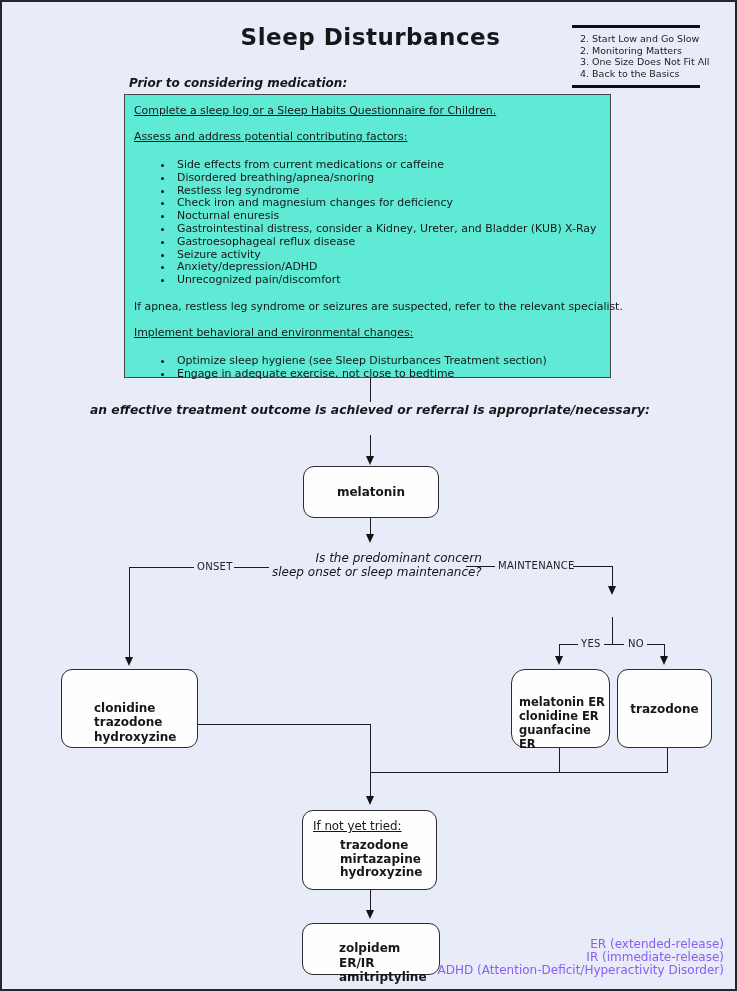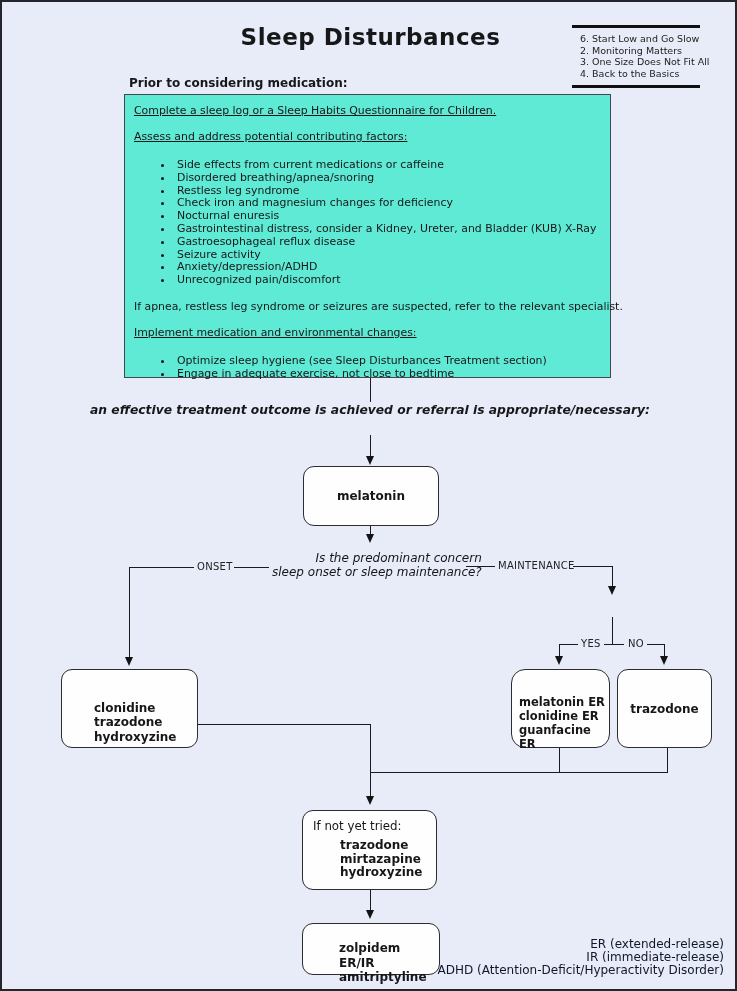--- a/index.html
+++ b/index.html
@@ -15,21 +15,21 @@
     position:absolute; left:0; top:22px; width:737px;
     text-align:center; font-size:23px; font-weight:bold; letter-spacing:0.5px;
   }
   .keybox { position:absolute; left:570px; top:23px; width:128px; }
   .keybar { height:3px; background:#101013; width:128px; }
   .keylist { margin:5px 0 6px 8px; font-size:9.5px; line-height:11.5px; color:#222; }
   .keylist div { white-space:nowrap; }
 
   .pre-heading {
     position:absolute; left:127px; top:74px;
-    font-size:12px; font-weight:bold; 
+    font-size:12px; font-weight:bold; font-style:italic;
   }
 
   
   .panel {
     position:absolute; left:122px; top:92px; width:487px; height:284px;
     background:#5eead4; border:1px solid #47474d;
     padding:9px 8px 0 9px; font-size:10.9px; line-height:13px;
   }
   .panel p { margin:0 0 13px 0; white-space:nowrap; }
   .panel p.tight { margin-bottom:12px; }
@@ -42,63 +42,63 @@
     position:absolute; left:68px; top:402px; width:600px; text-align:center;
     font-size:12.3px; font-weight:bold; font-style:italic; line-height:12.8px;
   }
 
   
   .node {
     position:absolute; background:#fefefe; border:1px solid #2b2b30;
     border-radius:11px; font-size:12px;
   }
   .node .meds { font-weight:bold; line-height:14.5px;margin-top:28px; }
-  .n-melatonin { left:301px; top:464px; width:136px; height:60px;
+  .n-melatonin { left:301px; top:464px; width:136px; height:52px;
     display:flex; align-items:center; justify-content:center; font-weight:bold; }
   .n-onset { left:59px; top:667px; width:137px; height:79px;
     display:flex; align-items:center; padding-left:32px; }
   .n-mainter { left:509px; top:667px; width:99px; height:79px;
     display:flex; align-items:center; padding-left:7px; font-size:11.5px;border-radius:14px; }
   .n-mainter .meds { line-height:14px; }
   .n-trazodone { left:615px; top:667px; width:95px; height:79px;
     display:flex; align-items:center; justify-content:center; font-weight:bold; }
   .n-nottried { left:300px; top:808px; width:135px; height:80px; padding:8px 0 0 10px; }
-  .n-nottried .lead { font-size:11.8px; }
+  .n-nottried .lead { font-size:11.8px;text-decoration:underline; }
   .n-nottried .meds { margin:6px 0 0 27px; line-height:13.5px; }
   .n-last { left:300px; top:921px; width:138px; height:52px;
     display:flex; align-items:center; padding-left:36px; }
 
   
   .vline { position:absolute; width:1px; background:#1b1b1f; }
   .hline { position:absolute; height:1px; background:#1b1b1f; }
   .ahead { position:absolute; width:0; height:0;
     border-left:4.5px solid transparent; border-right:4.5px solid transparent;
     border-top:9px solid #131316; }
 
   .qtext { position:absolute; font-style:italic; font-size:12px; line-height:13.5px; }
   .edge-label { position:absolute; font-size:10px; color:#222; letter-spacing:0.3px; }
 
   
   .legend {
     position:absolute; right:11px; top:936px; text-align:right;
-    font-size:12px; line-height:13px; color:#0f172a;
+    font-size:12px; line-height:13px; color:#8b5cf6;
   }
   .legend div { white-space:nowrap; }
 </style>
 </head>
 <body>
 
 <div class="canvas">
 
   <div class="title">Sleep Disturbances</div>
 
   <div class="keybox">
     <div class="keybar"></div>
     <div class="keylist">
-      <div>6. Start Low and Go Slow</div>
+      <div>2. Start Low and Go Slow</div>
       <div>2. Monitoring Matters</div>
       <div>3. One Size Does Not Fit All</div>
       <div>4. Back to the Basics</div>
     </div>
     <div class="keybar"></div>
   </div>
 
   <div class="pre-heading">Prior to considering medication:</div>
 
   <div class="panel">
@@ -110,21 +110,21 @@
       <li>Restless leg syndrome</li>
       <li>Check iron and magnesium changes for deficiency</li>
       <li>Nocturnal enuresis</li>
       <li>Gastrointestinal distress, consider a Kidney, Ureter, and Bladder (KUB) X-Ray</li>
       <li>Gastroesophageal reflux disease</li>
       <li>Seizure activity</li>
       <li>Anxiety/depression/ADHD</li>
       <li>Unrecognized pain/discomfort</li>
     </ul>
     <p>If apnea, restless leg syndrome or seizures are suspected, refer to the relevant specialist.</p>
-    <p class="u tight">Implement medication and environmental changes:</p>
+    <p class="u tight">Implement behavioral and environmental changes:</p>
     <ul>
       <li>Optimize sleep hygiene (see Sleep Disturbances Treatment section)</li>
       <li>Engage in adequate exercise, not close to bedtime</li>
     </ul>
   </div>
 
   <div class="intro">
     <div>an effective treatment outcome is achieved or referral is appropriate/necessary:</div>
   </div>
 

